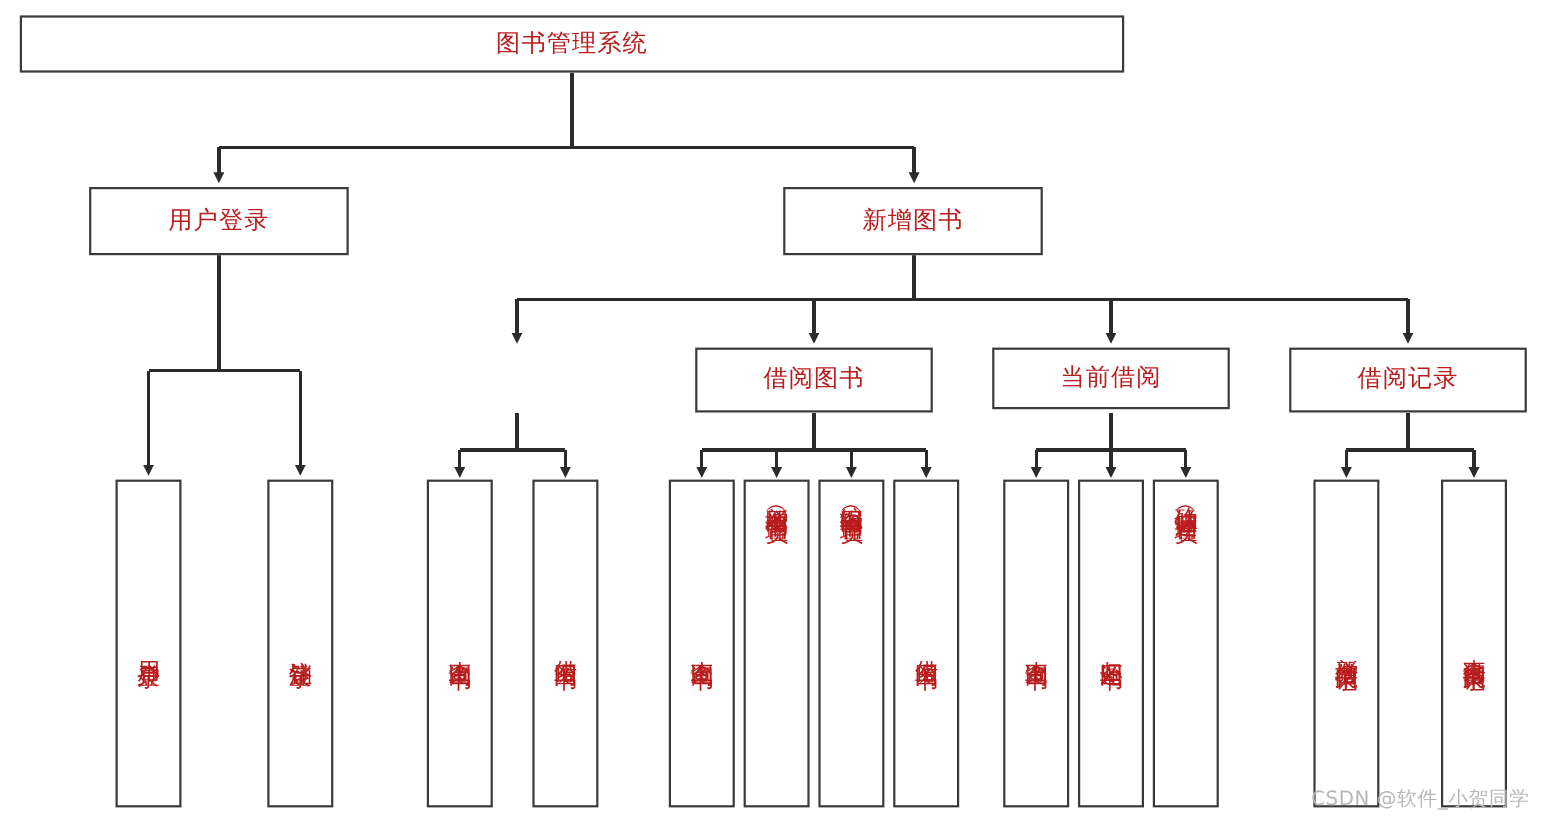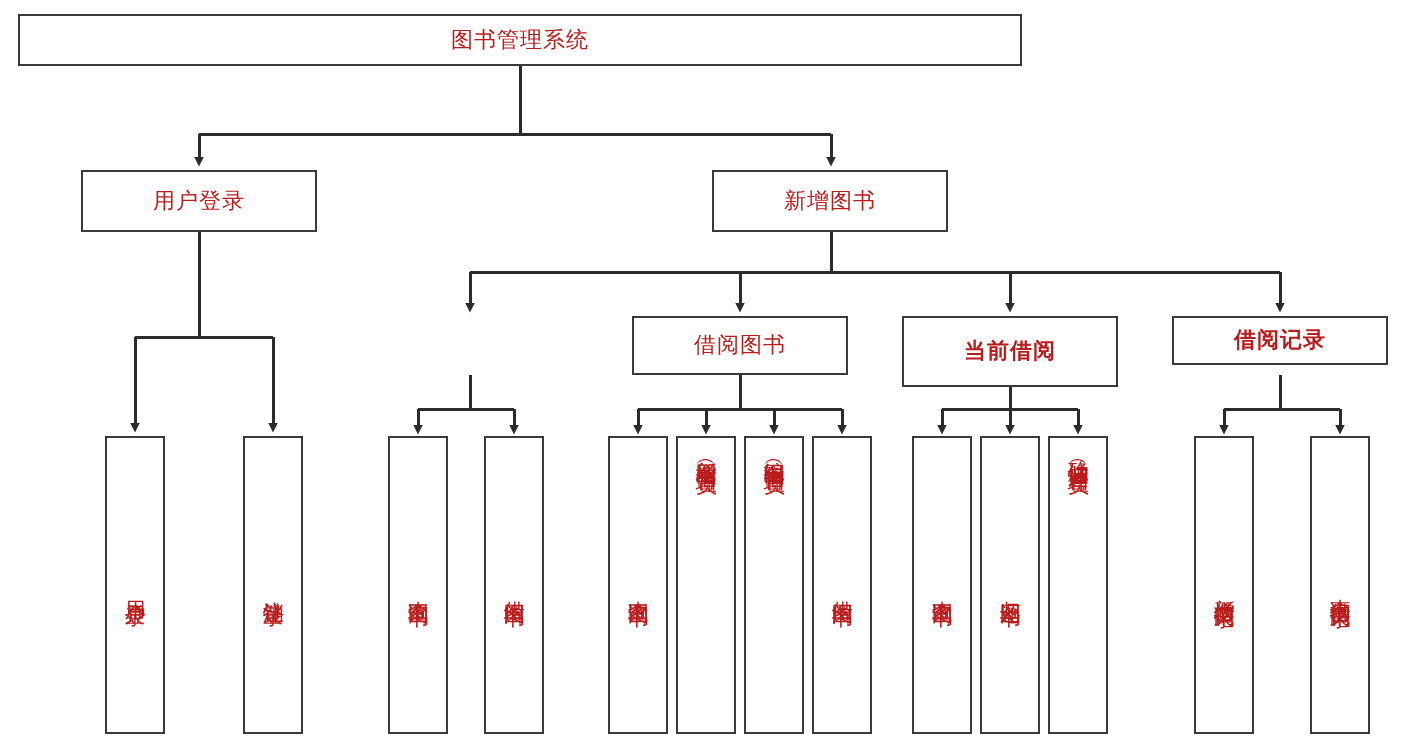--- a/index.html
+++ b/index.html
@@ -132,24 +132,24 @@
   <div class="node node-h" style="left: 81px; top: 170px; width: 236px; height: 62px;">
     <span>用户登录</span>
   </div>
   <div class="node node-h" style="left: 712px; top: 170px; width: 236px; height: 62px;">
     <span>新增图书</span>
   </div>
 
   <div class="node node-h" style="left: 632px; top: 316px; width: 216px; height: 59px;">
     <span>借阅图书</span>
   </div>
-  <div class="node node-h" style="left: 902px; top: 316px; width: 216px; height: 71px; font-weight: bold;">
+  <div class="node node-h" style="left: 902px; top: 316px; width: 216px; height: 56px;">
     <span>当前借阅</span>
   </div>
-  <div class="node node-h" style="left: 1172px; top: 316px; width: 216px; height: 49px; font-weight: bold;">
+  <div class="node node-h" style="left: 1172px; top: 316px; width: 216px; height: 59px;">
     <span>借阅记录</span>
   </div>
 
   <div class="node node-v center-v" style="left: 105px; top: 436px; width: 60px; height: 298px;">
     <span class="vlabel">用户登录</span>
   </div>
   <div class="node node-v center-v" style="left: 243px; top: 436px; width: 60px; height: 298px;">
     <span class="vlabel">注销登录</span>
   </div>
 
@@ -183,14 +183,15 @@
     <span class="vlabel">确认归还（管理员）</span>
   </div>
 
   <div class="node node-v center-v" style="left: 1194px; top: 436px; width: 60px; height: 298px;">
     <span class="vlabel">新增借阅记录</span>
   </div>
   <div class="node node-v center-v" style="left: 1310px; top: 436px; width: 60px; height: 298px;">
     <span class="vlabel">查询借阅记录</span>
   </div>
 
+  <div class="watermark" style="left: 1192px; top: 714px; color: rgb(184, 184, 184);">CSDN @软件_小贺同学</div>
 
 </div>
 
 </body></html>

